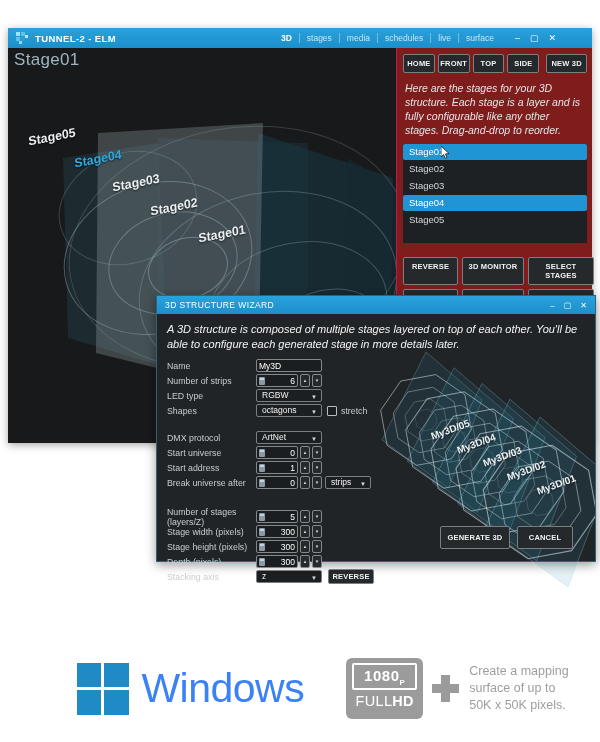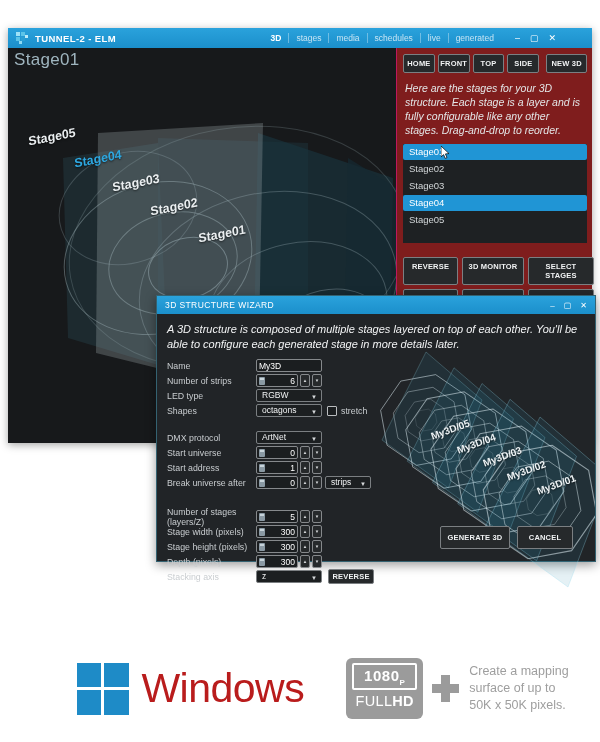--- a/index.html
+++ b/index.html
@@ -78,21 +78,21 @@
 
   .wz-preview { position:absolute; right:0; top:28px; width:227px; height:288px; overflow:hidden; }
   .plab { position:absolute; color:#eef3f5; font-size:10px; font-weight:bold; transform:rotate(-20deg); white-space:nowrap; text-shadow:0 1px 2px rgba(0,0,0,.6); }
   .p1{ left:62px; top:100px; } .p2{ left:88px; top:114px; } .p3{ left:114px; top:127px; } .p4{ left:138px; top:141px; } .p5{ left:168px; top:155px; }
 
   
   .footer { position:absolute; left:0; top:658px; width:600px; display:flex; align-items:center; justify-content:center; padding-left:46px; }
   .win-group { display:flex; align-items:center; }
   .win-flag { display:grid; grid-template-columns:24px 25px; grid-template-rows:24px 25px; gap:3px; }
   .win-flag div { background:#1e8bc7; }
-  .win-text { font-size:41px; color:#b91c1c; margin-left:12px; letter-spacing:-.5px; }
+  .win-text { font-size:41px; color:#3b82f6; margin-left:12px; letter-spacing:-.5px; }
   .hd-badge { margin-left:42px; width:77px; height:61px; background:#9b9b9b; border-radius:6px; padding:5px 6px 4px 6px; text-align:center; }
   .hd-top { border:2px solid #fff; border-radius:2px; color:#fff; font-size:15px; font-weight:bold; padding:2px 0 1px 0; letter-spacing:.5px; }
   .hd-top sub { font-size:8px; font-weight:bold; }
   .hd-bottom { color:#fff; font-size:14.5px; margin-top:3px; letter-spacing:.3px; }
   .hd-bottom .full { font-weight:400; }
   .hd-bottom .hd { font-weight:800; }
   .plus-icon { position:relative; width:27px; height:27px; margin-left:9px; }
   .plus-icon::before { content:""; position:absolute; left:9px; top:0; width:9px; height:27px; background:#9b9b9b; }
   .plus-icon::after { content:""; position:absolute; left:0; top:9px; width:27px; height:9px; background:#9b9b9b; }
   .footer-caption { margin-left:10px; font-size:12.5px; color:#9e9e9e; line-height:1.35; white-space:pre-line; }
@@ -113,21 +113,21 @@
           <rect x="3" y="9" width="3" height="3" fill="#8fd9f2"></rect>
       </svg>
       <span class="t-title">TUNNEL-2 - ELM</span>
       <span class="t-spacer"></span>
       <div class="t-menu">
         <span class="mi active">3D</span>
         <span class="mi">stages</span>
         <span class="mi">media</span>
         <span class="mi">schedules</span>
         <span class="mi">live</span>
-        <span class="mi">generated</span>
+        <span class="mi">surface</span>
       </div>
       <div class="t-ctrls">
         <span>–</span>
         <span>▢</span>
         <span>✕</span>
       </div>
     </div>
 
     <div class="app-body">
 

